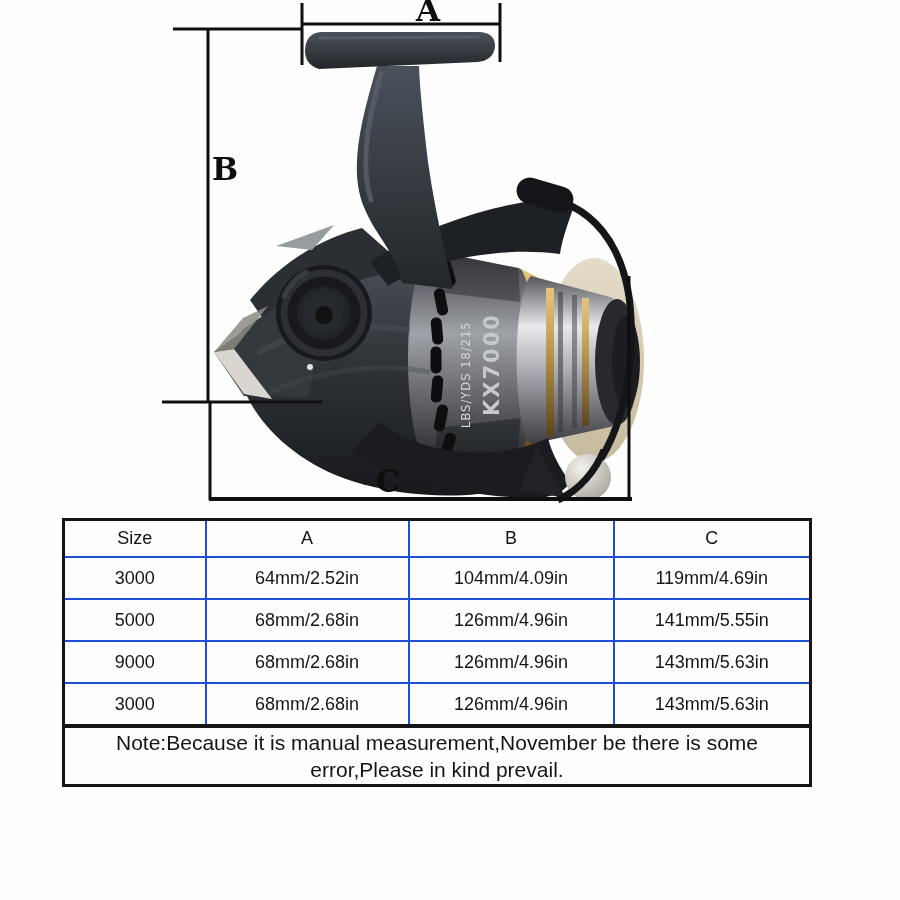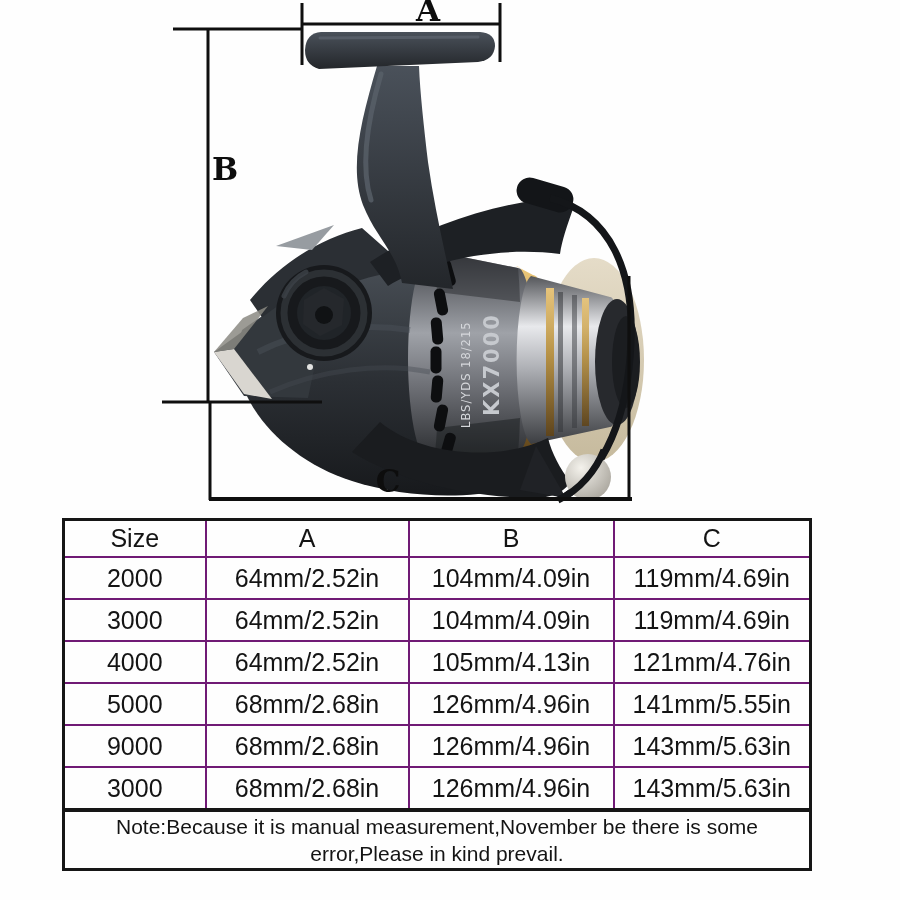--- a/index.html
+++ b/index.html
@@ -40,25 +40,25 @@
   .size-table-wrap { position: absolute; left: 62px; top: 518px; width: 747px; }
   table.size-table {
     border-collapse: collapse;
     table-layout: fixed;
     width: 747px;
     border: 3px solid #161616;
     font-family: "Liberation Sans", sans-serif;
     color: #141414;
   }
   table.size-table td, table.size-table th {
-    border: 2px solid #701a75;
+    border: 2px solid #1d4ed8;
     text-align: center;
     vertical-align: middle;
     font-weight: normal;
-    font-size: 25px;
+    font-size: 18px;
     padding: 0;
     overflow: hidden;
     white-space: nowrap;
   }
   tr.header-row th { height: 35px; }
   tr.data-row td { height: 40px; }
   tr.note-row td {
     height: 56px;
     border-top: 4px solid #161616;
     font-size: 21px;
@@ -222,36 +222,24 @@
           <col style="width:197px">
       </colgroup>
       <tbody>
           <tr class="header-row">
         <th>Size</th>
         <th>A</th>
         <th>B</th>
         <th>C</th>
       </tr>
       <tr class="data-row">
-        <td>2000</td>
-        <td>64mm/2.52in</td>
-        <td>104mm/4.09in</td>
-        <td>119mm/4.69in</td>
-      </tr>
-      <tr class="data-row">
         <td>3000</td>
         <td>64mm/2.52in</td>
         <td>104mm/4.09in</td>
         <td>119mm/4.69in</td>
-      </tr>
-      <tr class="data-row">
-        <td>4000</td>
-        <td>64mm/2.52in</td>
-        <td>105mm/4.13in</td>
-        <td>121mm/4.76in</td>
       </tr>
       <tr class="data-row">
         <td>5000</td>
         <td>68mm/2.68in</td>
         <td>126mm/4.96in</td>
         <td>141mm/5.55in</td>
       </tr>
       <tr class="data-row">
         <td>9000</td>
         <td>68mm/2.68in</td>

